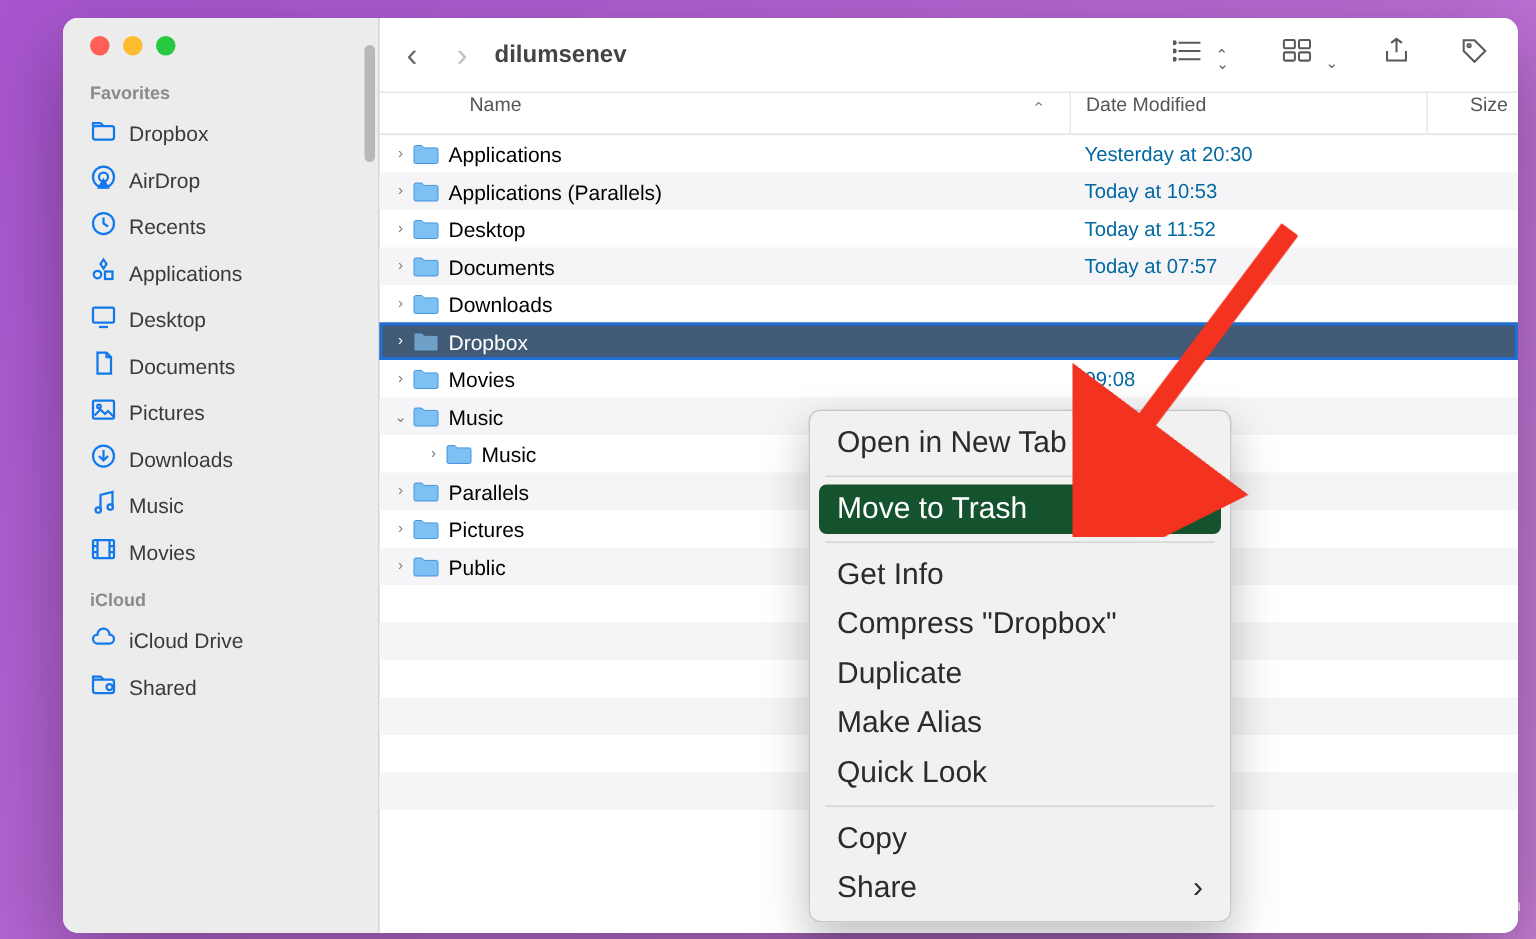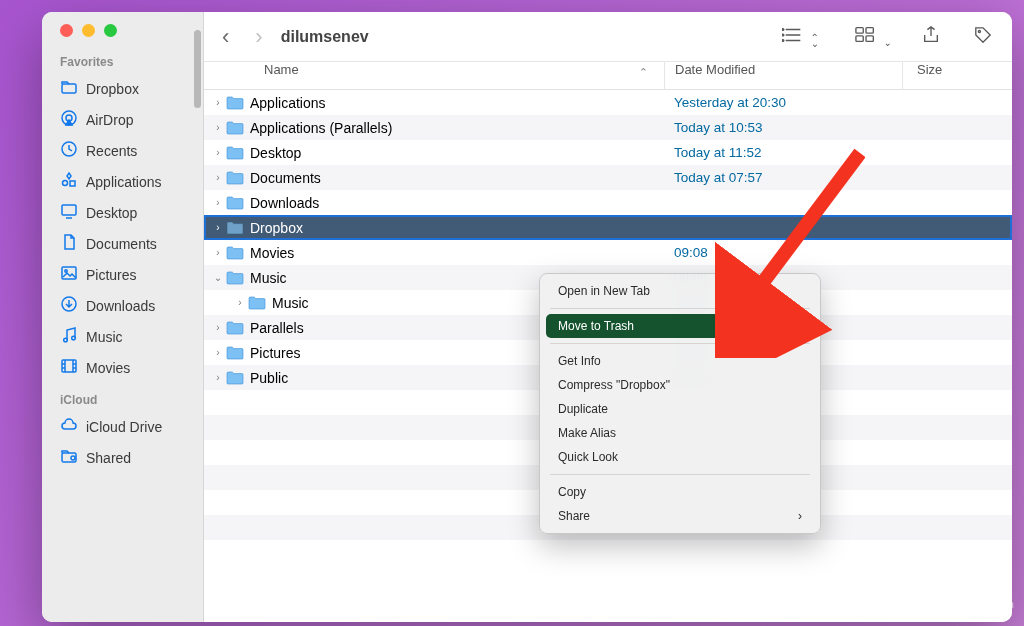--- a/index.html
+++ b/index.html
@@ -15,21 +15,21 @@
     top: 12px; left: 42px;
     width: 970px; height: 610px;
     background: #f7f7f7;
     border-radius: 10px;
     box-shadow: 0 20px 60px rgba(0,0,0,.35);
     display: flex;
     overflow: hidden;
   }
   
   .sidebar {
-    width: 162px;
+    width: 211px;
     background: #ececec;
     border-right: 1px solid #d6d6d6;
     padding-top: 12px;
     position: relative;
     font-size: 14px;
     overflow: hidden;
   }
   .scroll-thumb {
     position: absolute;
     top: 18px; right: 2px;
@@ -63,21 +63,21 @@
   .tool-right { margin-left: auto; display: flex; gap: 30px; align-items: center; color: #5a5a5a; }
   .tool-right svg { width: 22px; height: 18px; stroke: #5a5a5a; fill: none; stroke-width: 1.5; }
   
   .col-head {
     display: flex; font-size: 13px; color: #555;
     border-bottom: 1px solid #e2e2e2; height: 28px; 
   }
   .col-name { flex: 0 0 460px; padding-left: 60px; position: relative;}
   .col-name .sort { position:absolute; right:16px; top:4px; color:#888; font-size:11px;}
   .col-date { flex: 0 0 238px; border-left:1px solid #e6e6e6; padding-left:10px;}
-  .col-size { flex: 1; border-left:1px solid #e6e6e6; padding-left:14px;}
+  .col-size { flex: 1; border-left:1px solid #e6e6e6; padding-left:28px;}
   
   .rows { position: relative; }
   .row {
     display: flex; align-items: center;
     height: 25px; font-size: 14px;
   }
   .row:nth-child(even) { background: #f5f5f7; }
   .row .indent { display: flex; align-items:center; flex: 0 0 460px; padding-left: 8px;}
   .row .disclosure { width: 12px; color:#7d7d7d; font-size:10px; text-align:center; }
   .row .folder-icon { width:18px; height:14px; margin: 0 6px 0 2px; }
@@ -99,21 +99,21 @@
   .ctx {
     position: absolute;
     left: 539px; top: 273px;
     width: 282px;
     background: #f0f0f0ee;
     border: 1px solid #c8c8c8;
     border-radius: 8px;
     box-shadow: 0 12px 30px rgba(0,0,0,.25);
     padding: 5px 0;
     backdrop-filter: blur(8px);
-    font-size: 12px;
+    font-size: 20px;
   }
   .ctx-item {
     padding: 5px 18px;
     color:#2b2b2b;
     display:flex; justify-content:space-between; align-items:center;
   }
   .ctx-item.hi {
     background:#14532d; color:#fff;
     margin: 0 6px; border-radius:5px; padding:5px 12px;
   }

